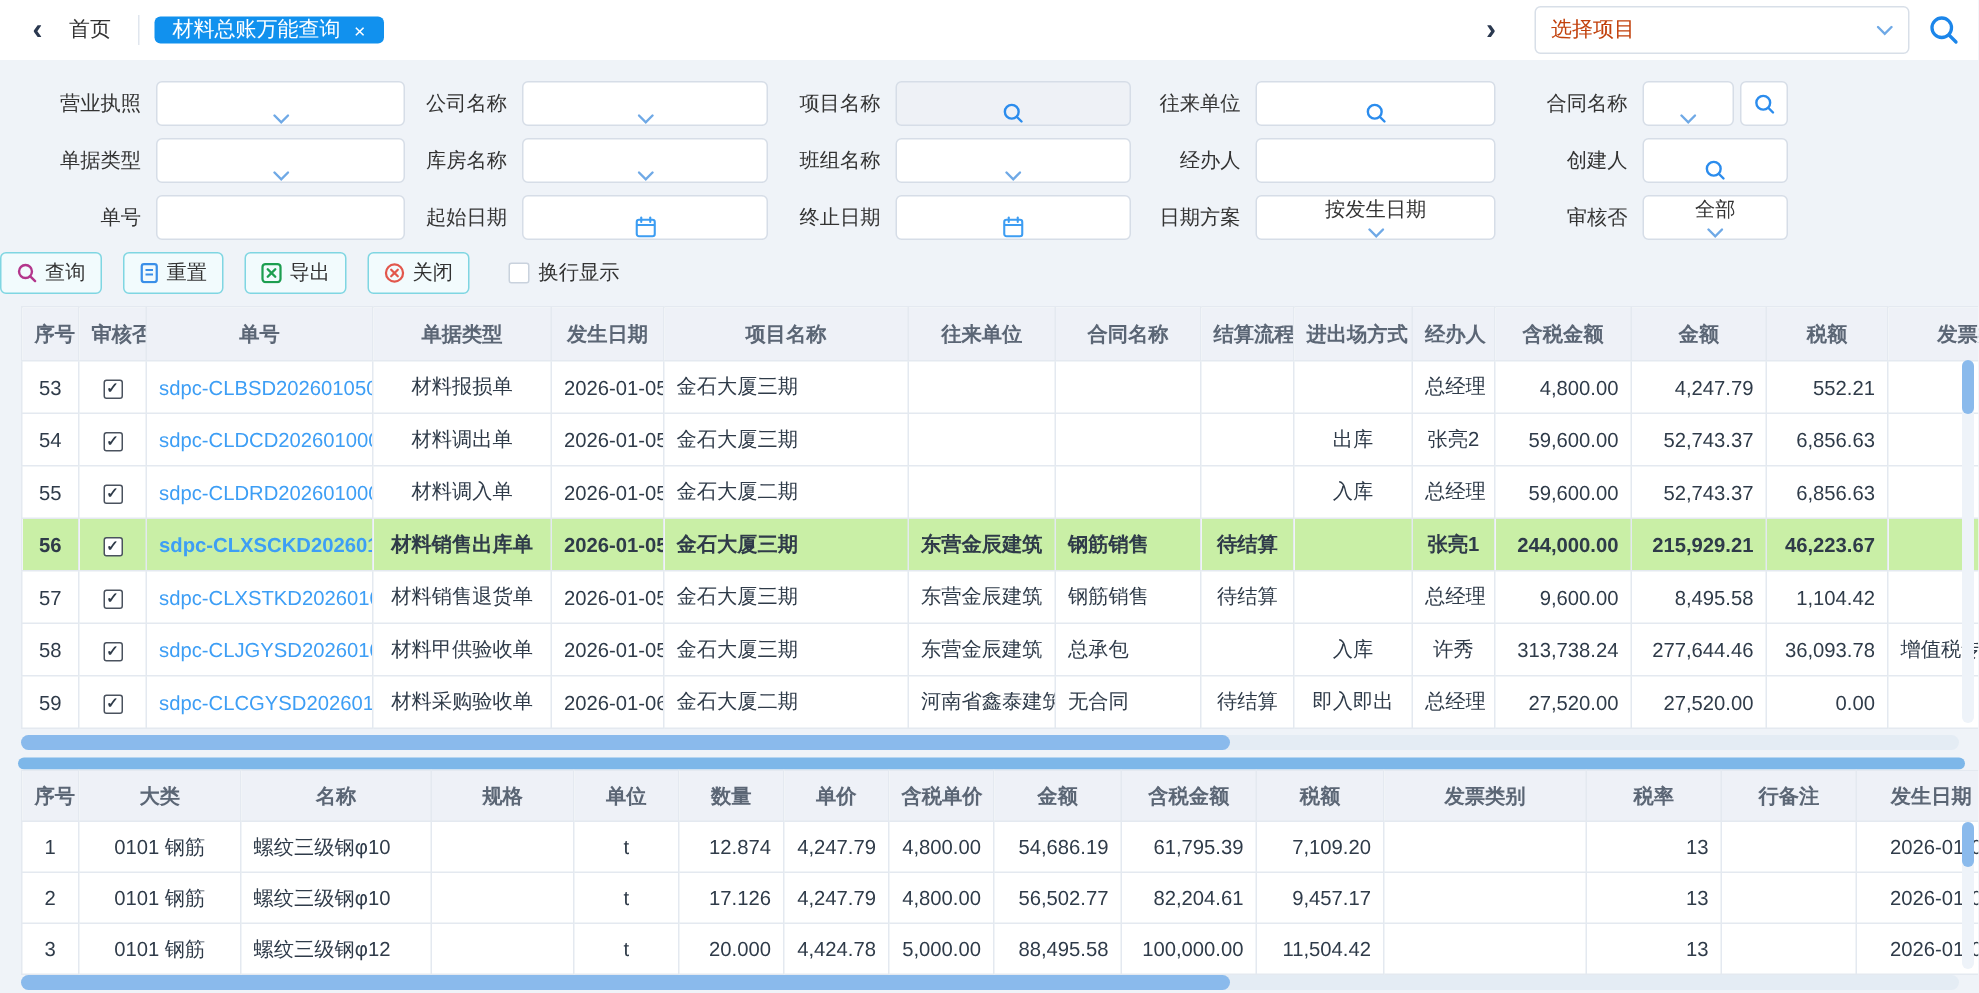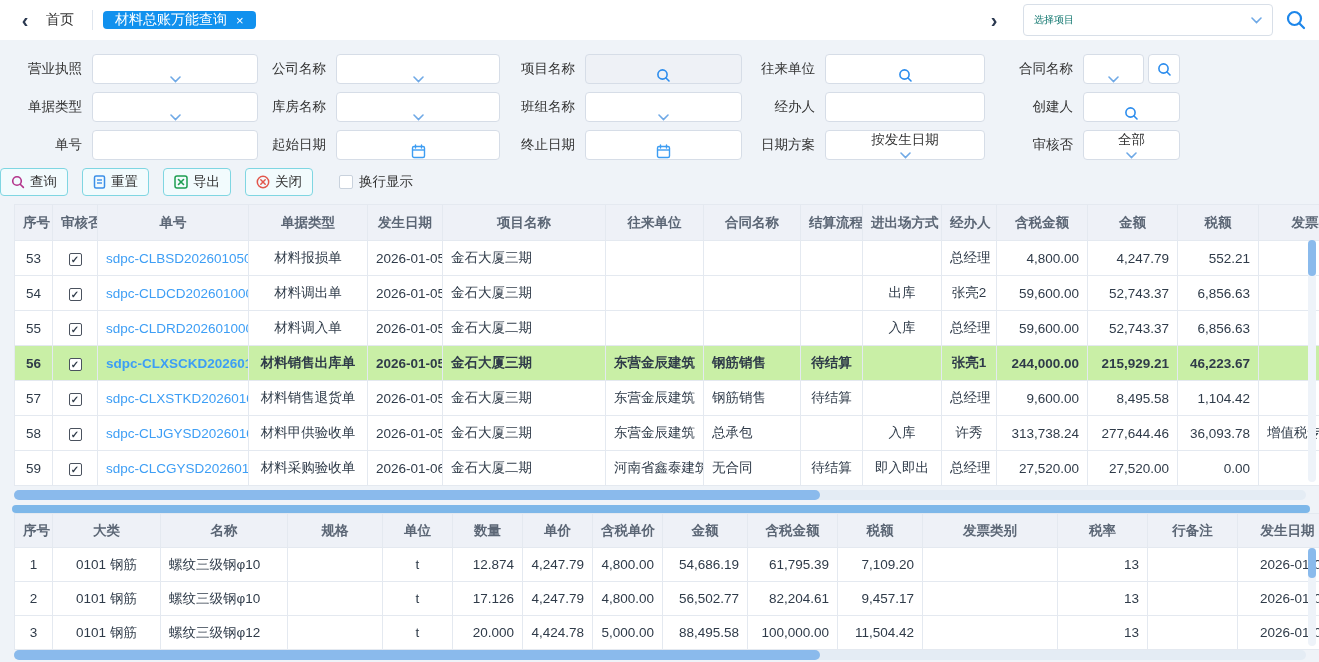--- a/index.html
+++ b/index.html
@@ -10,24 +10,24 @@
   }
   
   .topbar { height:40px; background:#fff; display:flex; align-items:center; padding:0 12px; }
   .nav-chev { font-size:20px; font-weight:700; color:#2b3950; width:26px; text-align:center; cursor:pointer; line-height:1; }
   .home-link { font-size:14px; color:#333; margin:0 18px 0 8px; cursor:pointer; }
   .tb-divider { width:1px; height:20px; background:#e0e6ee; margin-right:10px; }
   .tab-active { background:#1191ee; color:#fff; font-size:14px; border-radius:4px; padding:0 12px; display:flex; align-items:center; gap:9px; cursor:pointer; }
   .tab-close { font-size:13px; line-height:1; }
   .tb-spacer { flex:1; }
   .proj-select { width:250px; height:32px; border:1px solid #d8dfe8; border-radius:4px; background:#fff; display:flex; align-items:center; padding:0 10px; margin-right:12px; }
-  .proj-select .ph { flex:1; color:#0f766e; font-size:10px; }
+  .proj-select .ph { flex:1; color:#c2410c; font-size:14px; }
   .chev-right { margin-left:22px; }
   
-  .filters { padding:14px 0 0 0;font-family:Liberation Serif, serif; }
+  .filters { padding:14px 0 0 12px;font-family:Liberation Serif, serif; }
   .f-row { display:flex; align-items:center; height:30px; margin-bottom:8px; }
   .f-label { font-size:13.5px; color:#333; text-align:right; padding-right:10px; white-space:nowrap; }
   .lw1 { width:92px; } .lw2 { width:78px; } .lw3 { width:85px; } .lw4 { width:83px; } .lw5 { width:98px; }
   .ctrl { height:30px; border:1px solid #d6dde7; border-radius:4px; background:#fff; display:flex; align-items:center; padding:0 8px;flex-direction:column; }
   .cw1 { width:166px; } .cw2 { width:164px; } .cw3 { width:157px; } .cw4 { width:160px; } .cw5 { width:97px; }
   .ctrl .fill { flex:1; font-size:13.5px; color:#333; }
   .ctrl.disabled { background:#eef1f6; }
   .ctrl-group { display:flex; align-items:center; gap:4px; }
   .sq-btn { width:32px; height:30px; border:1px solid #d6dde7; border-radius:4px; background:#fff; display:flex; align-items:center; justify-content:center; cursor:pointer; }
   .icon { display:inline-flex; align-items:center; justify-content:center; }

